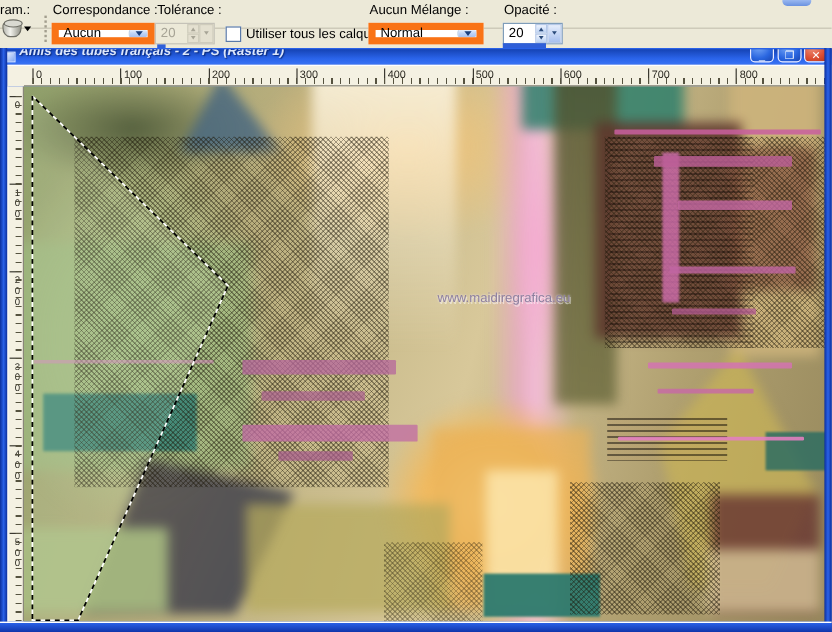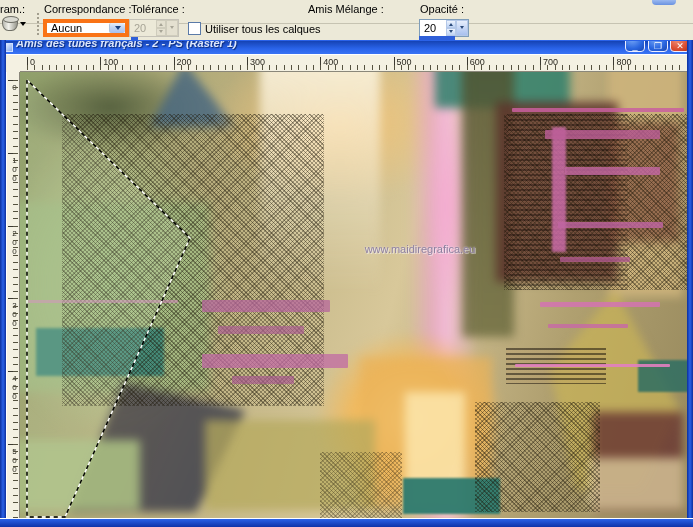--- a/index.html
+++ b/index.html
@@ -4,21 +4,21 @@
 <style>
   html,body{margin:0;padding:0;width:693px;height:527px;overflow:hidden;
     font-family:"Liberation Sans",sans-serif;background:#ece9d8;}
   *{box-sizing:border-box;}
   .abs{position:absolute;}
 
   
   #toolbar{position:absolute;left:0;top:0;width:693px;height:24px;background:#ece9d8;
     border-bottom:1px solid #c6c3b2;font-size:11px;color:#000;}
   .tb-label{position:absolute;top:3px;white-space:nowrap;}
-  .combo{position:absolute;height:18px;background:#fff;border:4px solid #f97316;display:flex;align-items:center;}
+  .combo{position:absolute;height:18px;background:#fff;border:6px solid #f97316;display:flex;align-items:center;}
   .combo .val{flex:1;padding-left:4px;font-size:11px;}
   .combo .drop{width:16px;height:100%;border-left:1px solid #aec4de;border-radius:2px;
     background:linear-gradient(to bottom,#e6eefc,#c0d4f6 45%,#a8c0ee);display:flex;align-items:center;justify-content:center;}
   .tri-dn{width:0;height:0;border:3px solid transparent;border-top:4px solid #1a3f7e;margin-top:3px;}
   .spin{position:absolute;height:18px;border:1px solid #7f9db9;background:#fff;display:flex;align-items:stretch;}
   .spin .num{flex:1;padding:2px 0 0 4px;font-size:11px;}
   .spin .updown{width:10px;display:flex;flex-direction:column;}
   .spin .updown i{flex:1;display:flex;align-items:center;justify-content:center;
     background:linear-gradient(to bottom,#eef4fe,#bcd2f4);border:1px solid #b4c8e8;}
   .spin .drop{width:12px;background:linear-gradient(to bottom,#e6eefc,#a8c0ee);
@@ -123,21 +123,27 @@
       </span>
     <span class="drop">
         <span class="tri-dn-s"></span>
       </span>
   </div>
   <div class="blue-ind" style="left:131px;top:37px;width:7px;height:3px;"></div>
 
   <div class="checkbox" style="left:188px;top:22px;"></div>
   <span class="tb-label" style="left:205px;top:23px;">Utiliser tous les calques</span>
 
-  <span class="tb-label" style="left:308px;">Amis Mélange :</span>
+  <span class="tb-label" style="left:308px;">Aucun Mélange :</span>
+  <div class="combo" style="left:307px;top:19px;width:96px;">
+    <span class="val">Normal</span>
+    <span class="drop">
+        <span class="tri-dn"></span>
+      </span>
+  </div>
 
   <span class="tb-label" style="left:420px;">Opacité :</span>
   <div class="spin" style="left:419px;top:19px;width:50px;">
     <span class="num">20</span>
     <span class="updown">
         <i>
           <span class="tri-up-s"></span>
         </i>
         <i>
           <span class="tri-dn-s"></span>

